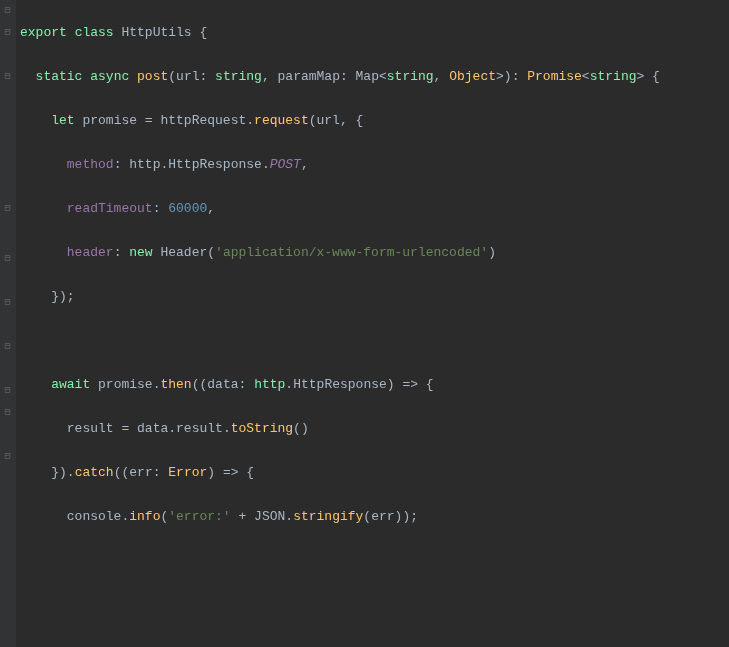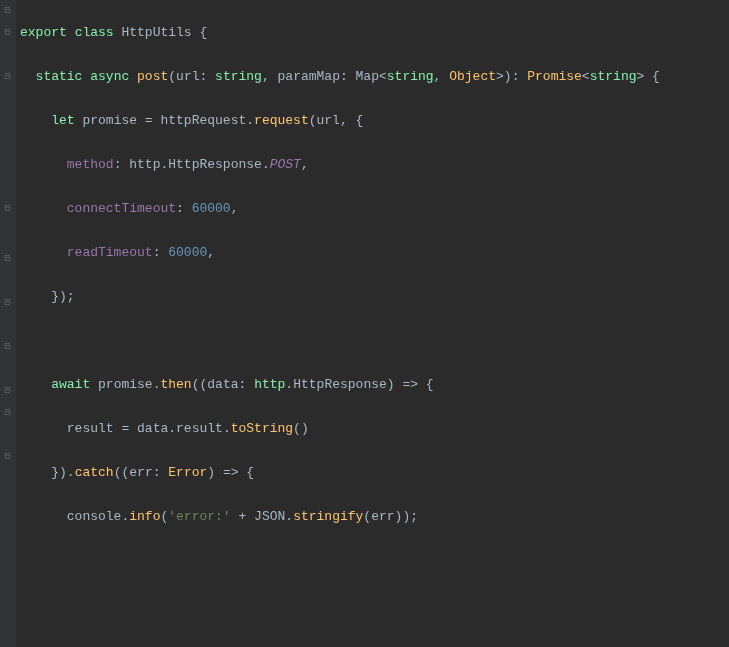--- a/index.html
+++ b/index.html
@@ -63,22 +63,22 @@
     <div class="fold" style="top:341px">⊟</div>
     <div class="fold" style="top:385px">⊟</div>
     <div class="fold" style="top:407px">⊟</div>
     <div class="fold" style="top:451px">⊟</div>
   </div>
   <div class="code">
 <div class="line"><span class="kw">export</span> <span class="kw">class</span> <span class="cls">HttpUtils</span> <span>{</span></div>
 <div class="line">  <span class="kw">static</span> <span class="kw">async</span> <span class="fn">post</span><span>(</span><span>url</span><span>: </span><span class="kw">string</span><span>, </span><span>paramMap</span><span>: </span><span>Map</span><span>&lt;</span><span class="kw">string</span><span>, </span><span class="fn">Object</span><span>&gt;</span><span>)</span><span>: </span><span class="fn">Promise</span><span>&lt;</span><span class="kw">string</span><span>&gt;</span><span> {</span></div>
 <div class="line">    <span class="kw">let</span> <span>promise</span><span> = </span><span>httpRequest</span><span>.</span><span class="fn">request</span><span>(</span><span>url</span><span>, </span><span>{</span></div>
 <div class="line">      <span class="prop">method</span><span>: </span><span>http</span><span>.</span><span>HttpResponse</span><span>.</span><span class="prop" style="font-style:italic">POST</span><span>,</span></div>
-<div class="line">      <span class="prop">connectTimeout</span><span>: </span><span class="num">60000</span><span>,</span></div>
 <div class="line">      <span class="prop">readTimeout</span><span>: </span><span class="num">60000</span><span>,</span></div>
+<div class="line">      <span class="prop">header</span><span>: </span><span class="kw">new</span> <span>Header</span><span>(</span><span class="str">'application/x-www-form-urlencoded'</span><span>)</span></div>
 <div class="line">    <span>}</span><span>)</span><span>;</span></div>
 <div class="line"></div>
 <div class="line">    <span class="kw">await</span> <span>promise</span><span>.</span><span class="fn">then</span><span>(</span><span>(</span><span>data</span><span>: </span><span class="kw">http</span><span>.</span><span>HttpResponse</span><span>)</span><span> =&gt; </span><span>{</span></div>
 <div class="line">      <span>result</span><span> = </span><span>data</span><span>.</span><span>result</span><span>.</span><span class="fn">toString</span><span>(</span><span>)</span></div>
 <div class="line">    <span>}</span><span>)</span><span>.</span><span class="fn">catch</span><span>(</span><span>(</span><span>err</span><span>: </span><span class="fn">Error</span><span>)</span><span> =&gt; </span><span>{</span></div>
 <div class="line">      <span>console</span><span>.</span><span class="fn">info</span><span>(</span><span class="str">'error:'</span><span> + </span><span>JSON</span><span>.</span><span class="fn">stringify</span><span>(</span><span>err</span><span>)</span><span>)</span><span>;</span></div>
 
 
 
 

